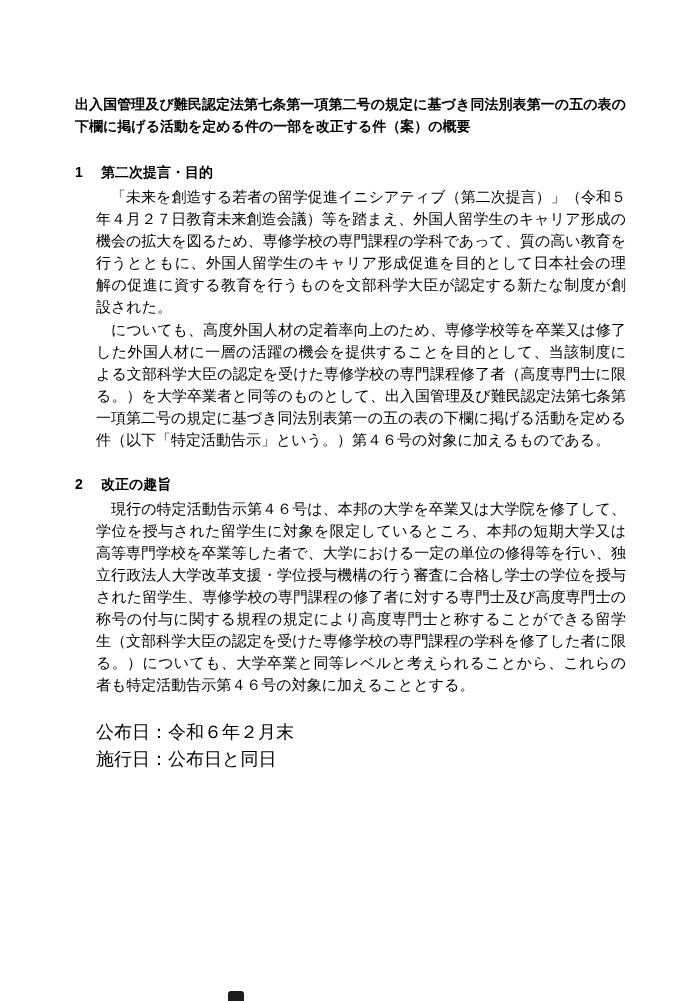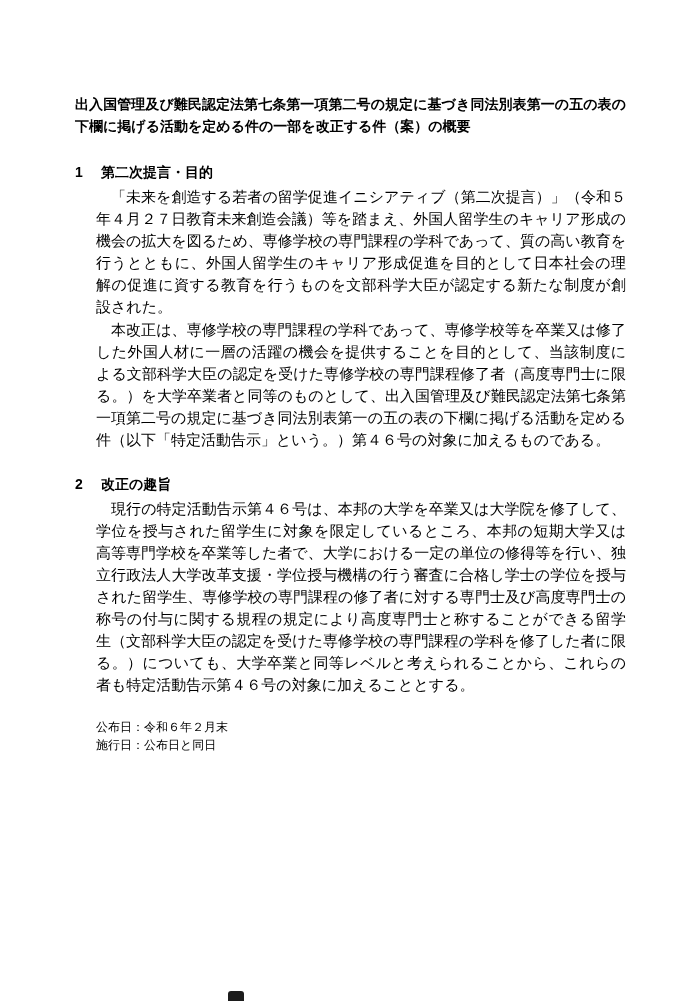--- a/index.html
+++ b/index.html
@@ -49,21 +49,21 @@
     margin-left: 21px;
   }
   p.para {
     font-size: 15px;
     line-height: 1.47;
     margin: 0;
     text-align: justify;
     text-indent: 1em;
   }
   p.line {
-    font-size: 12px;
+    font-size: 18px;
     line-height: 1.47;
     margin: 0;
     text-indent: 0;
   }
   .footer-mark {
     position: absolute;
     left: 228px;
     bottom: 0;
     width: 16px;
     height: 10px;
@@ -77,21 +77,21 @@
 <div class="page">
 
   <h1 class="doc-title">出入国管理及び難民認定法第七条第一項第二号の規定に基づき同法別表第一の五の表の下欄に掲げる活動を定める件の一部を改正する件（案）の概要</h1>
 
   <section class="section">
     <h2 class="sec-heading">
       <span class="sec-num">1</span><span>第二次提言・目的</span>
     </h2>
     <div class="sec-body">
       <p class="para">「未来を創造する若者の留学促進イニシアティブ（第二次提言）」（令和５年４月２７日教育未来創造会議）等を踏まえ、外国人留学生のキャリア形成の機会の拡大を図るため、専修学校の専門課程の学科であって、質の高い教育を行うとともに、外国人留学生のキャリア形成促進を目的として日本社会の理解の促進に資する教育を行うものを文部科学大臣が認定する新たな制度が創設された。</p>
-      <p class="para">本改正は、専修学校の専門課程の学科であって、専修学校等を卒業又は修了した外国人材に一層の活躍の機会を提供することを目的として、当該制度による文部科学大臣の認定を受けた専修学校の専門課程修了者（高度専門士に限る。）を大学卒業者と同等のものとして、出入国管理及び難民認定法第七条第一項第二号の規定に基づき同法別表第一の五の表の下欄に掲げる活動を定める件（以下「特定活動告示」という。）第４６号の対象に加えるものである。</p>
+      <p class="para">についても、高度外国人材の定着率向上のため、専修学校等を卒業又は修了した外国人材に一層の活躍の機会を提供することを目的として、当該制度による文部科学大臣の認定を受けた専修学校の専門課程修了者（高度専門士に限る。）を大学卒業者と同等のものとして、出入国管理及び難民認定法第七条第一項第二号の規定に基づき同法別表第一の五の表の下欄に掲げる活動を定める件（以下「特定活動告示」という。）第４６号の対象に加えるものである。</p>
     </div>
   </section>
 
   <section class="section">
     <h2 class="sec-heading">
       <span class="sec-num">2</span><span>改正の趣旨</span>
     </h2>
     <div class="sec-body">
       <p class="para">現行の特定活動告示第４６号は、本邦の大学を卒業又は大学院を修了して、学位を授与された留学生に対象を限定しているところ、本邦の短期大学又は高等専門学校を卒業等した者で、大学における一定の単位の修得等を行い、独立行政法人大学改革支援・学位授与機構の行う審査に合格し学士の学位を授与された留学生、専修学校の専門課程の修了者に対する専門士及び高度専門士の称号の付与に関する規程の規定により高度専門士と称することができる留学生（文部科学大臣の認定を受けた専修学校の専門課程の学科を修了した者に限る。）についても、大学卒業と同等レベルと考えられることから、これらの者も特定活動告示第４６号の対象に加えることとする。</p>
     </div>

